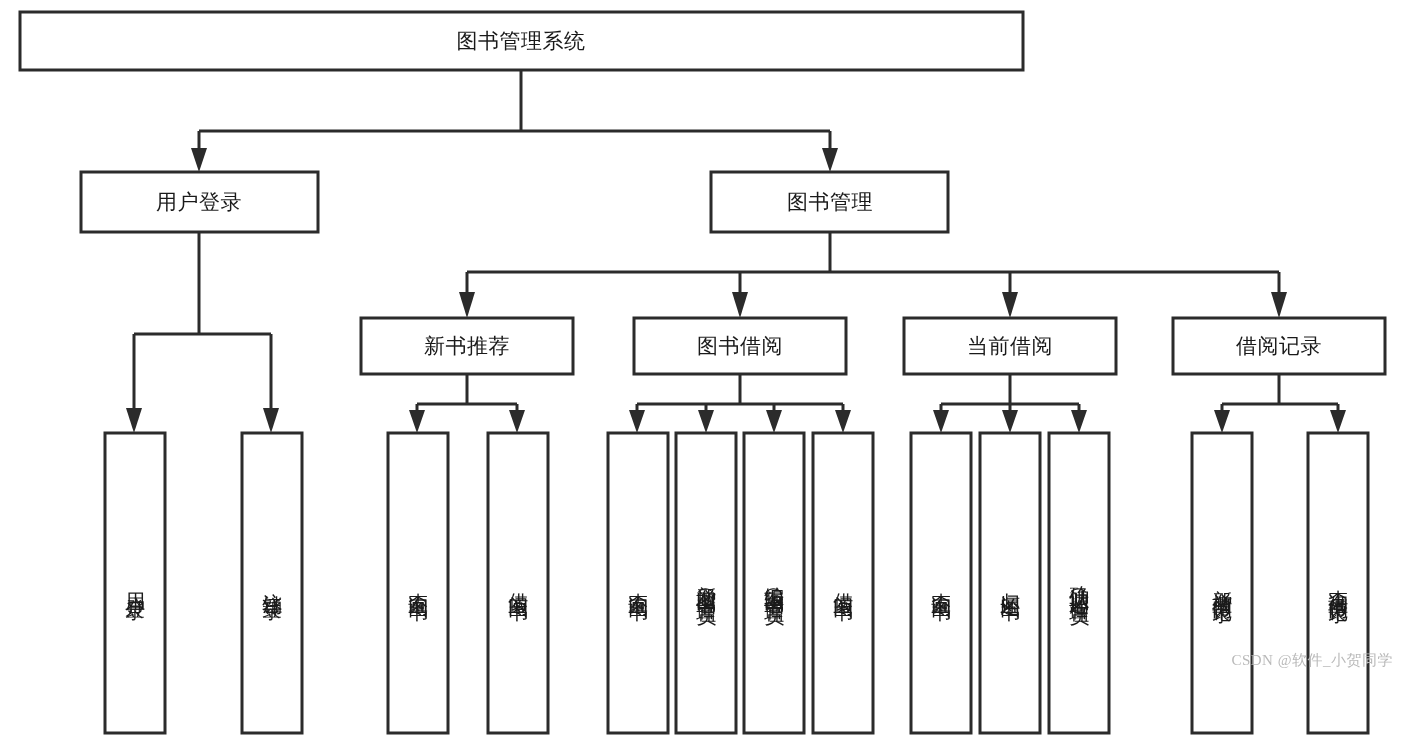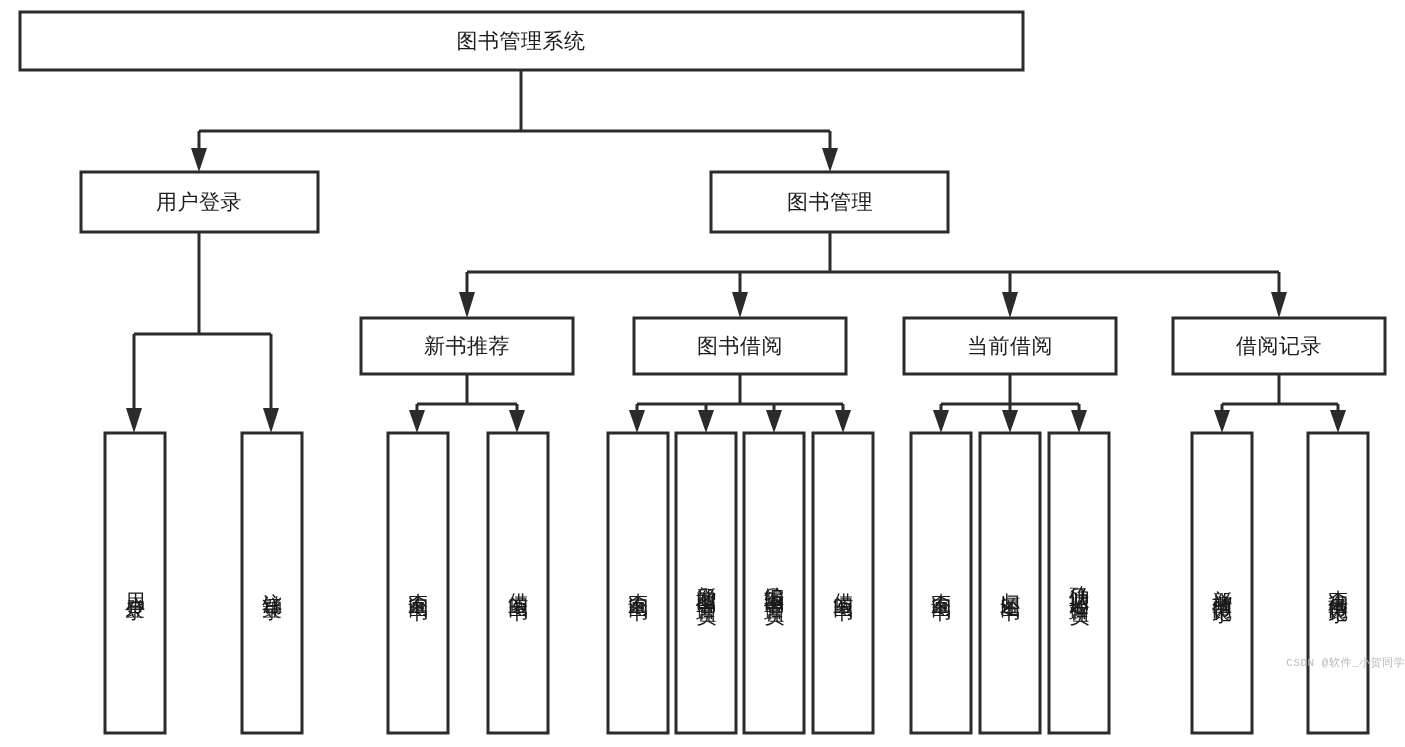--- a/index.html
+++ b/index.html
@@ -63,24 +63,24 @@
     font-family: "DejaVu Sans", "Liberation Sans", sans-serif;
     font-size: 20px;
     line-height: 1.08;
     color: #1a1a1a;
     letter-spacing: 3px;
     white-space: nowrap;
     text-align: center;
   }
   .watermark {
     position: absolute;
-    right: 0;
+    right: 12px;
     bottom: 6px;
-    font-family: Liberation Mono, monospace;
-    font-size: 11px;
+    font-family: Liberation Serif, serif;
+    font-size: 15px;
     color: #b9b9b9;
     letter-spacing: 0.5px;
     white-space: nowrap;
   }
 </style>
 </head>
 <body>
 
 <div id="diagram-root">
 

